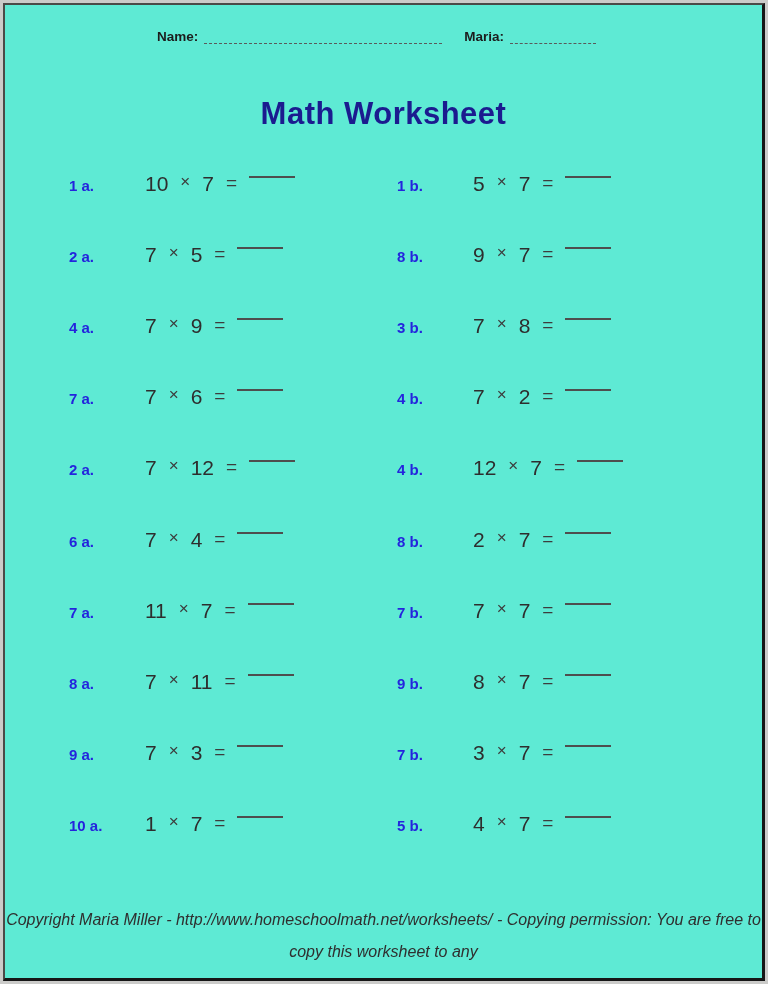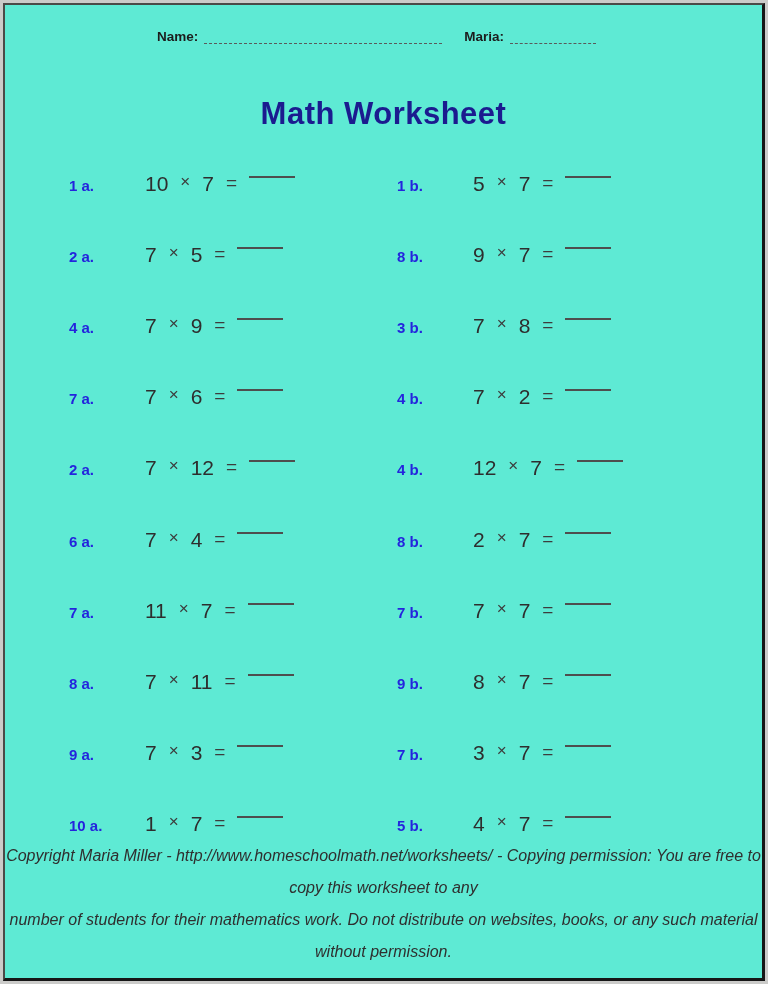--- a/index.html
+++ b/index.html
@@ -333,16 +333,15 @@
           <span class="tok eqs">=</span>
           <span class="blank"></span>
         </span>
       </div>
     </div>
 
   </div>
 
   <div class="footer">
     <div>Copyright Maria Miller - http://www.homeschoolmath.net/worksheets/ - Copying permission: You are free to copy this worksheet to any</div>
-    <div>number of students for their mathematics work. Do not distribute on websites, books, or any such material without permission.</div>
   </div>
 
 </div>
 
 </body></html>

